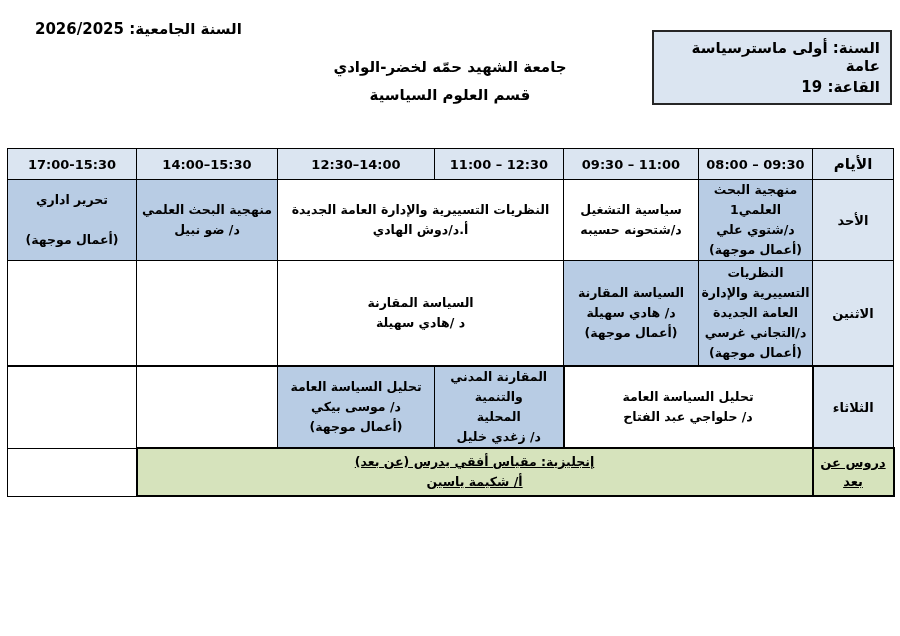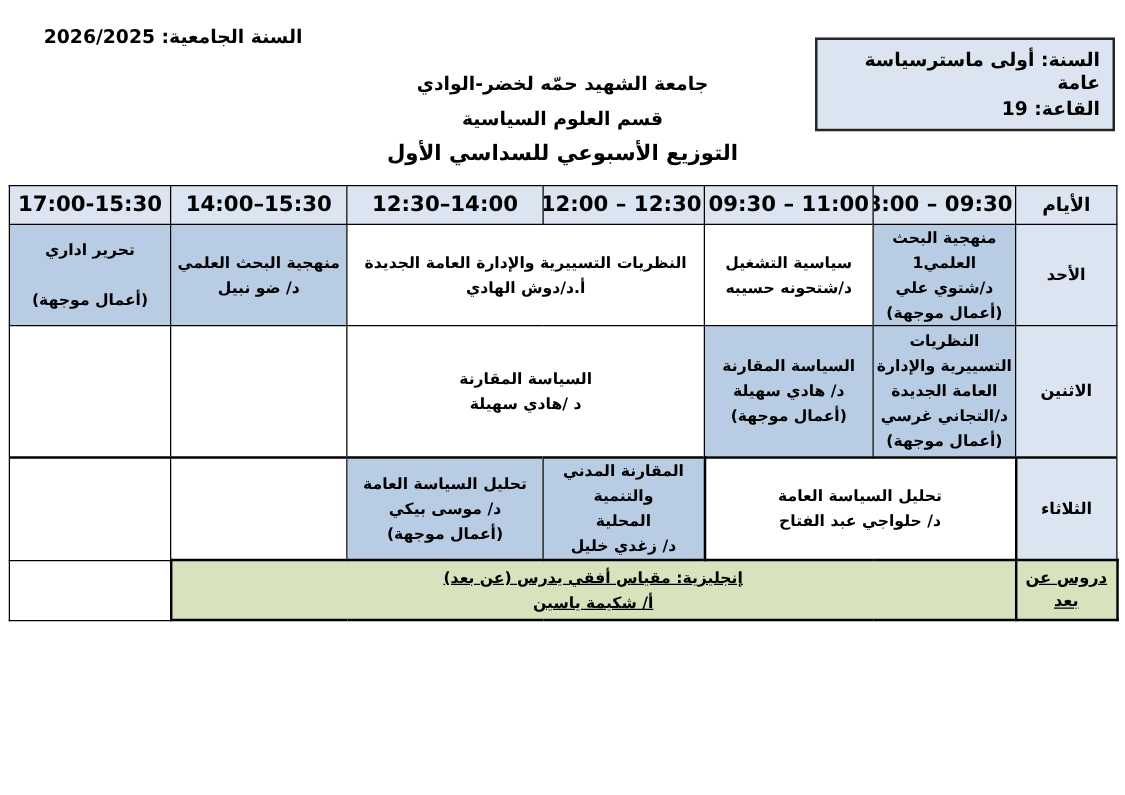--- a/index.html
+++ b/index.html
@@ -34,21 +34,21 @@
 
   
   table.schedule {
     position:absolute; left:7px; top:148px; width:886px;
     border-collapse:collapse; table-layout:fixed; direction:rtl;
   }
   .schedule th, .schedule td {
     border:1px solid #000; text-align:center; vertical-align:middle;
     padding:0 2px; overflow:hidden;
   }
-  .schedule thead th { height:30px; font-size:17px; background:var(--light,#dbe5f1); white-space:nowrap; }
+  .schedule thead th { height:30px; font-size:13px; background:var(--light,#dbe5f1); white-space:nowrap; }
   .schedule thead th.days-header { font-size:15px; }
   .bg-light  { background:var(--light,#dbe5f1); }
   .bg-medium { background:var(--medium,#b8cce4); }
   .bg-green  { background:var(--green,#d6e3bc); }
   .bg-white  { background:#ffffff; }
   .row-sunday   td { height:64px; }
   .row-monday   td { height:104px; }
   .row-tuesday  td { height:67px; border-top-width:2px; }
   .row-distance td { height:46px; }
   td.thick { border-width:2px; }
@@ -59,21 +59,20 @@
 </head>
 <body>
 
 <div class="page">
 
   <div class="year-label">السنة الجامعية: 2026/2025</div>
 
   <div class="header-block">
     <div class="header-line">جامعة الشهيد حمّه لخضر-الوادي</div>
     <div class="header-line">قسم العلوم السياسية</div>
-    <div class="header-line title">التوزيع الأسبوعي للسداسي الأول</div>
   </div>
 
   <div class="info-box">
     <div>السنة: أولى ماسترسياسة عامة</div>
     <div>القاعة: 19</div>
   </div>
 
   <table class="schedule">
     <colgroup>
       <col style="width:81px">
@@ -82,21 +81,21 @@
       <col style="width:129px">
       <col style="width:157px">
       <col style="width:141px">
       <col style="width:129px">
     </colgroup>
     <thead>
       <tr>
           <th class="days-header">الأيام</th>
           <th>09:30 – 08:00</th>
           <th>11:00 – 09:30</th>
-          <th>12:30 – 12:00</th>
+          <th>12:30 – 11:00</th>
           <th>14:00–12:30</th>
           <th>15:30–14:00</th>
           <th>17:00-15:30</th>
         </tr>
     </thead>
     <tbody>
         <tr class="row-sunday">
           <td class="bg-light">
             <div class="day-label">الأحد</div>
           </td>

